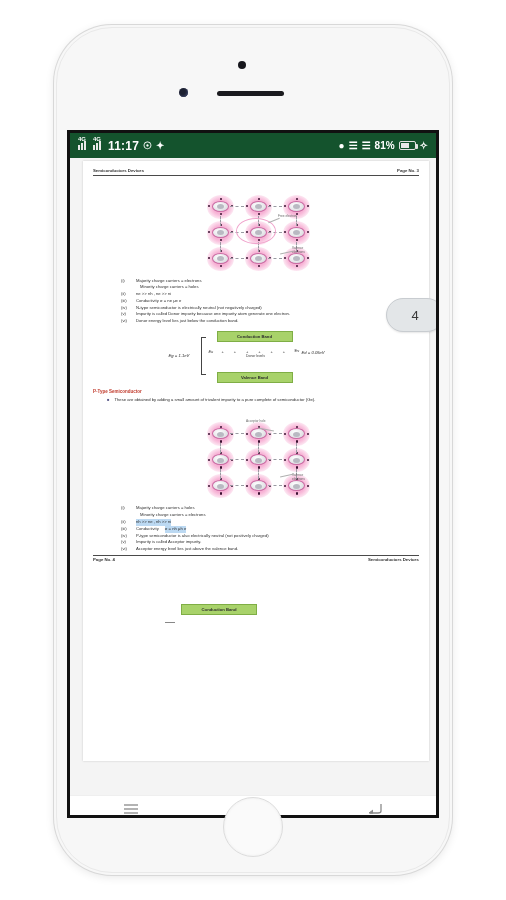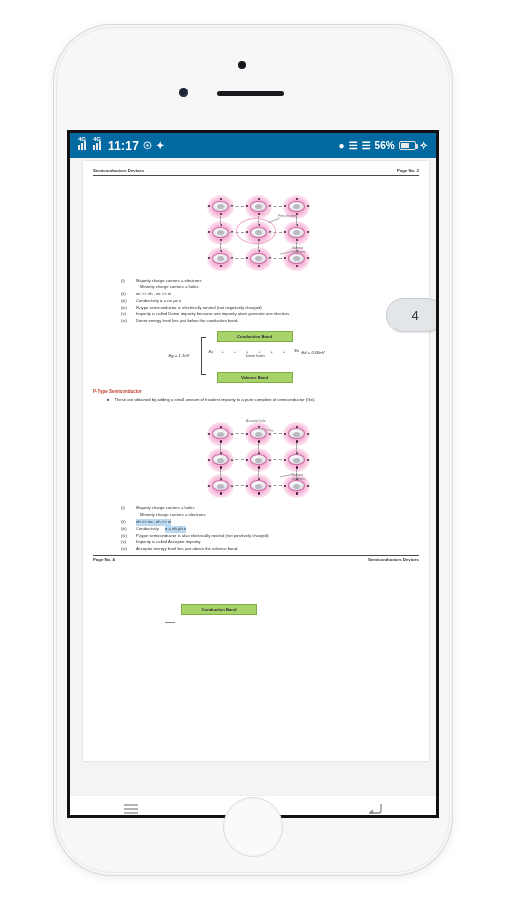--- a/index.html
+++ b/index.html
@@ -53,21 +53,21 @@
   .screen{
     position:absolute; left:13px; top:105px;
     width:372px; height:688px;
     background:#ffffff;
     border:3px solid #111;
     overflow:hidden;
   }
 
   
   .statusbar{
-    height:25px; background:#0369a1;
+    height:25px; background:#14532d;
     display:flex; align-items:center;
     padding:0 8px; color:#fff;
     font-size:11px; font-weight:bold;
   }
   .sb-left{ display:flex; align-items:center; gap:4px; flex:1;}
   .sb-right{ display:flex; align-items:center; gap:4px;}
   .sig{ display:flex; align-items:flex-end; gap:1px; height:9px; position:relative;}
   .sig i{ display:block; width:2px; background:#e9e9e9;}
   .sig i:nth-child(1){height:3px}
   .sig i:nth-child(2){height:5px}
@@ -243,21 +243,21 @@
             <i></i>
         </span>
         <span class="clock">11:17</span>
         <span class="sb-ico">☉</span>
         <span class="sb-ico">✦</span>
       </div>
       <div class="sb-right">
         <span class="sb-ico">●</span>
         <span class="sb-ico">☰</span>
         <span class="sb-ico">☰</span>
-        <span class="batt-txt">56%</span>
+        <span class="batt-txt">81%</span>
         <span class="batt">
             <i></i>
           </span>
         <span class="sb-ico">✧</span>
       </div>
     </div>
 
     <div class="viewer">
 
       <div class="page">

